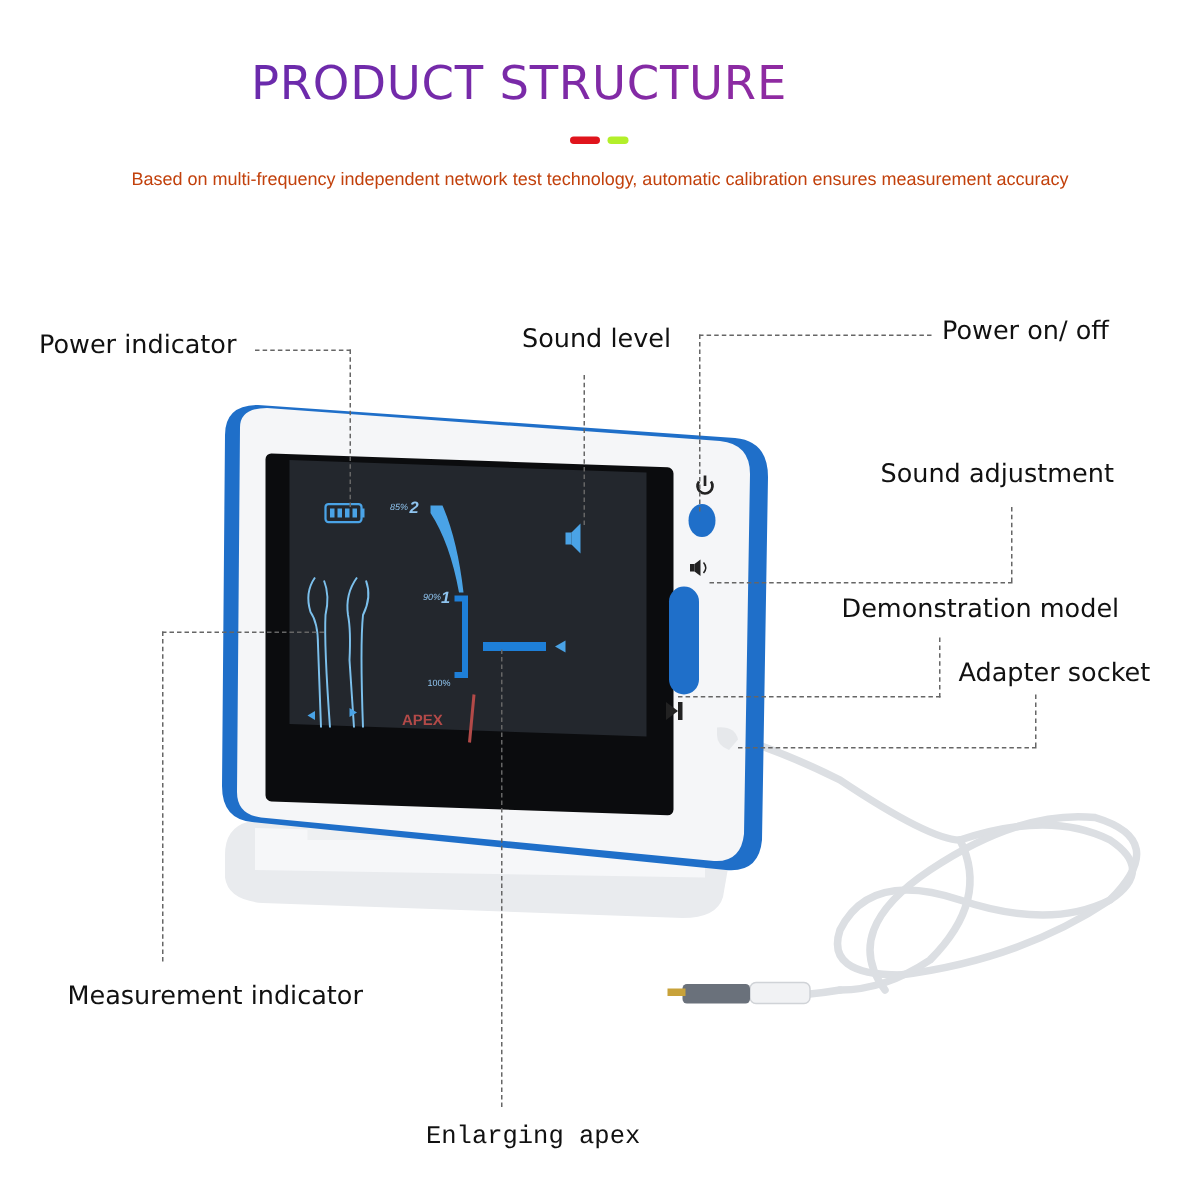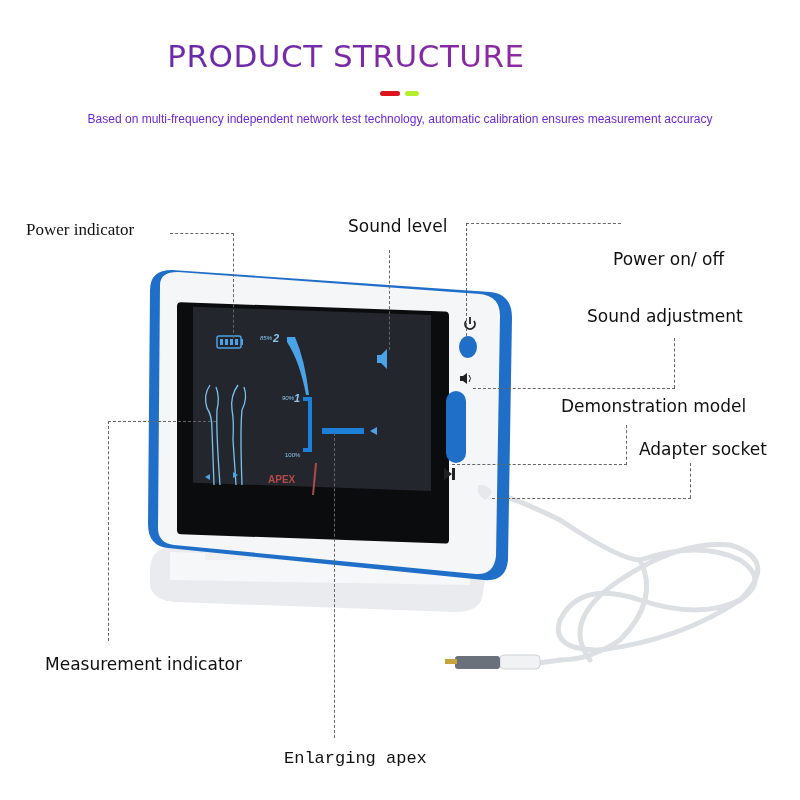--- a/index.html
+++ b/index.html
@@ -2,21 +2,21 @@
 <html><head>
   <meta charset="utf-8">
   <style>
     html,body{margin:0;padding:0;}
     body{width:800px;height:800px;background:#ffffff;position:relative;overflow:hidden;font-family:"Liberation Sans","DejaVu Sans",sans-serif;}
     .title{position:absolute;top:38px;left:0;width:692px;text-align:center;font-size:31px;letter-spacing:0.5px;
       background:linear-gradient(90deg,#5b2bb0 0%,#7a2aa8 50%,#a42b9a 100%);-webkit-background-clip:text;background-clip:text;color:transparent;font-family:"DejaVu Sans",sans-serif;}
     .dash{position:absolute;top:91px;height:5px;border-radius:3px;}
     .dash.red{left:380px;width:20px;background:#e0141c;}
     .dash.green{left:405px;width:14px;background:#b3ef2a;}
-    .subtitle{position:absolute;top:112px;left:0;width:800px;text-align:center;font-size:12px;color:#6d28d9;}
+    .subtitle{position:absolute;top:112px;left:0;width:800px;text-align:center;font-size:12px;color:#c2410c;}
     .label{position:absolute;font-size:17px;color:#111;white-space:nowrap;font-family:"DejaVu Sans",sans-serif;}
     .ln{position:absolute;border-color:#666;border-style:dashed;border-width:0;}
     .h{border-top-width:1.5px;height:0;}
     .v{border-left-width:1.5px;width:0;}
     .device{position:absolute;left:0;top:0;width:800px;height:800px;}
   </style>
 </head>
 <body>
 
 <div class="title">PRODUCT STRUCTURE</div>
@@ -106,23 +106,23 @@
     </g>
     <rect x="446" y="391" width="20" height="72" rx="10" fill="#1f6fc9"></rect>
     <g>
       <polygon points="444,468 452,474 444,480" fill="#222"></polygon>
         <rect x="452" y="468" width="3" height="12" fill="#222"></rect>
     </g>
     <path d="M478 485 Q490 484 492 493 L486 500 Q478 497 478 490 Z" fill="#e6e8eb"></path>
   </g>
 </svg>
 
-<div class="label" style="left:26px;top:220px;font-family:Liberation Serif, serif;">Power indicator</div>
+<div class="label" style="left:26px;top:220px;">Power indicator</div>
 <div class="label" style="left:348px;top:216px;">Sound level</div>
-<div class="label" style="left:613px;top:211px;margin-top:38px;">Power on/ off</div>
+<div class="label" style="left:628px;top:211px;">Power on/ off</div>
 <div class="label" style="left:587px;top:306px;">Sound adjustment</div>
 <div class="label" style="left:561px;top:396px;">Demonstration model</div>
 <div class="label" style="left:639px;top:439px;">Adapter socket</div>
 <div class="label" style="left:45px;top:654px;">Measurement indicator</div>
 <div class="label" style="left:284px;top:749px;font-family:Liberation Mono, monospace;">Enlarging apex</div>
 
 <div class="ln h" style="left:170px;top:233px;width:64px;"></div>
 <div class="ln v" style="left:233px;top:233px;height:105px;"></div>
 <div class="ln v" style="left:389px;top:250px;height:100px;"></div>
 <div class="ln h" style="left:466px;top:223px;width:155px;"></div>

